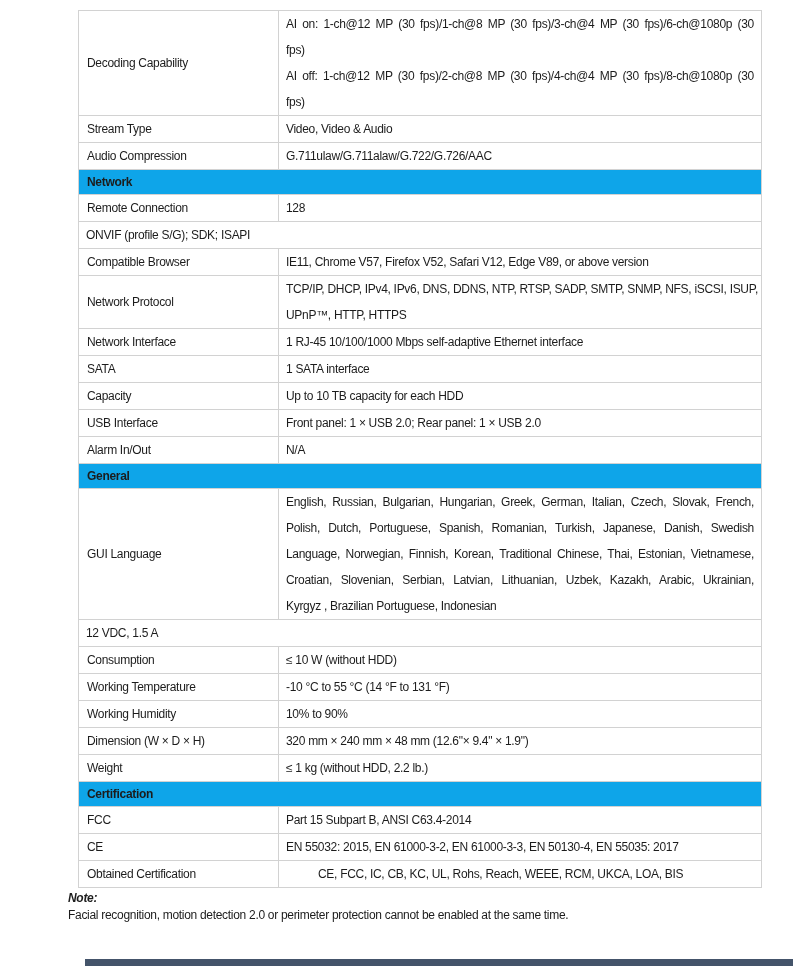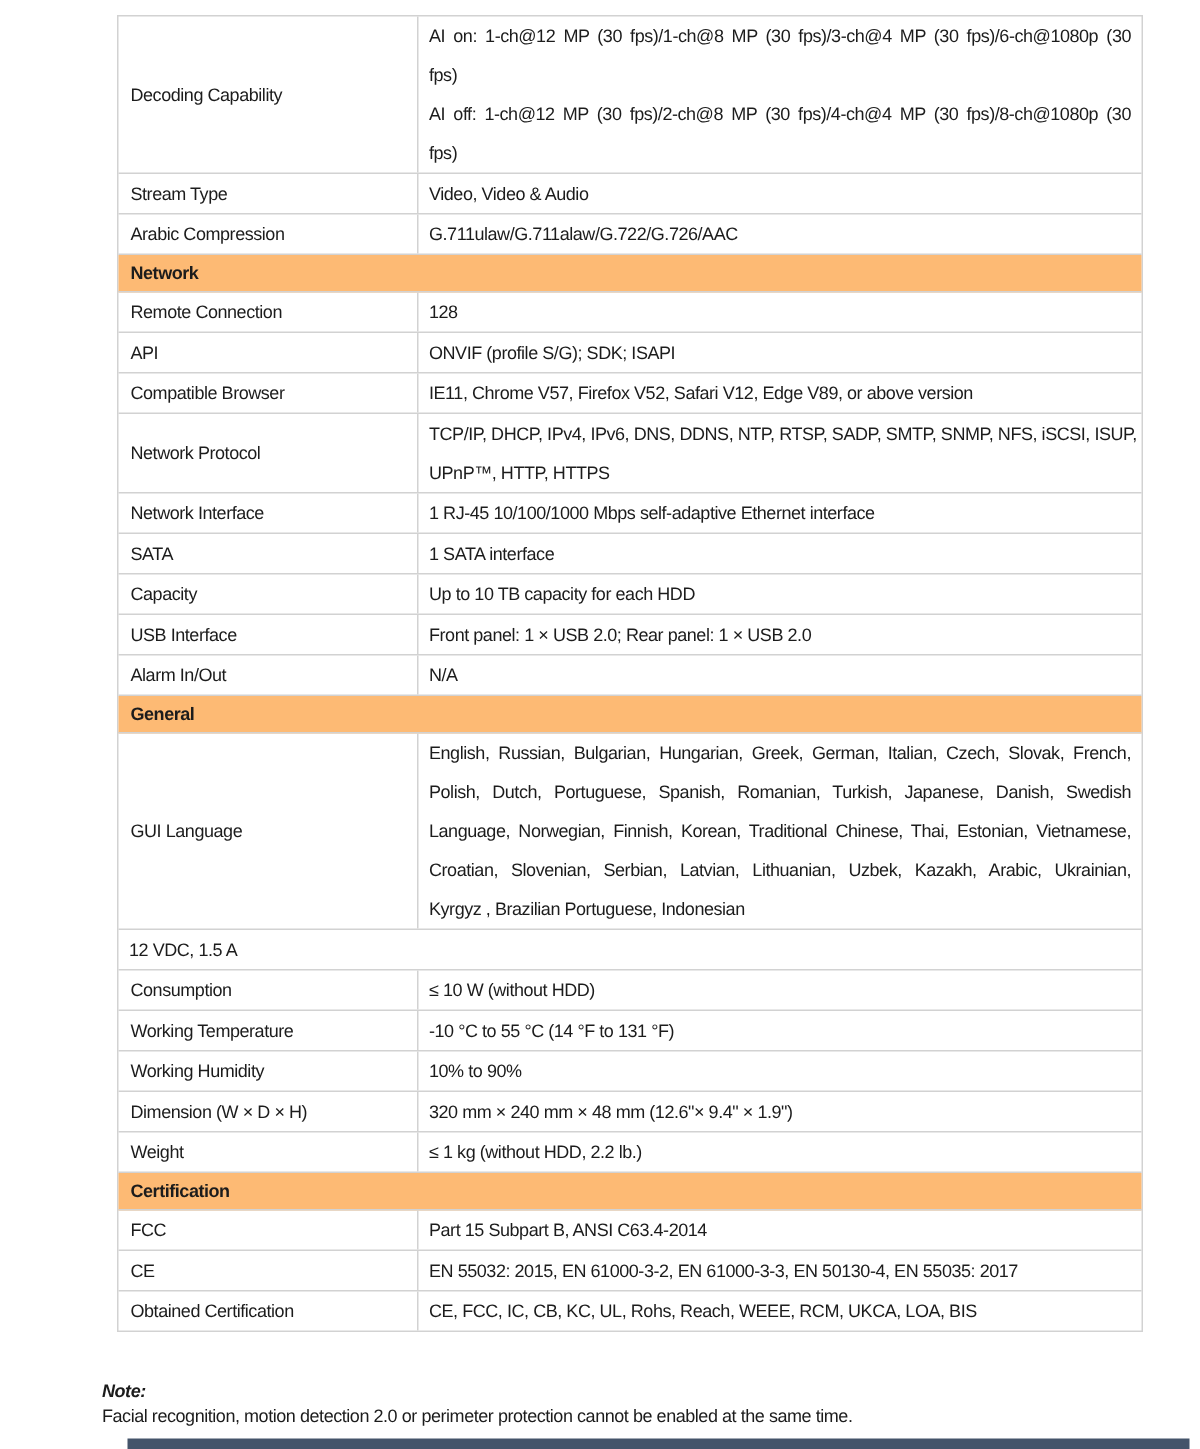--- a/index.html
+++ b/index.html
@@ -17,21 +17,21 @@
 
   
   .spec-table {
     position: absolute;
     left: 78px; top: 10px;
     width: 684px;
     border: 1px solid #d2d2d2;
     background: #ffffff;
   }
   .row { border-bottom: 1px solid #d2d2d2; }
-  .row:last-child { border-bottom: none; }
+  .row:last-child { border-bottom: none; gap: 32px; }
 
   .spec-row { display: grid; grid-template-columns: 200px 1fr; }
   .key-cell {
     padding: 0 8px;
     display: flex; align-items: center;
     border-right: 1px solid #d2d2d2;
   }
   .val-cell {
     padding: 0 7px;
     display: flex; flex-direction: column; justify-content: flex-end;
@@ -39,32 +39,32 @@
   }
   .val-line {
     line-height: 26px;
     white-space: nowrap;
     text-align: justify;
     text-align-last: justify;
   }
   .val-line.para-end { text-align-last: left; }
 
   .section-row {
-    background: #fdba74;
+    background: #0ea5e9;
     font-weight: bold;
     line-height: 25px;
     height: 25px;
     padding: 0 8px;
   }
   .section-row.row { border-bottom: 1px solid #d2d2d2; }
 
   
   .note-block {
     position: absolute;
-    left: 68px; top: 919px;
+    left: 68px; top: 890px;
     width: 700px;
     line-height: 17px;
   }
   .note-label { font-weight: bold; font-style: italic; }
 
   
   .footer-bar {
     position: absolute;
     left: 85px; top: 959px;
     width: 708px; height: 7px;
@@ -84,34 +84,33 @@
         <div class="val-line para-end">fps)</div>
       </div>
     </div>
     <div class="row spec-row">
       <div class="key-cell">Stream Type</div>
       <div class="val-cell">
         <div class="val-line para-end">Video, Video &amp; Audio</div>
       </div>
     </div>
     <div class="row spec-row">
-      <div class="key-cell">Arabic Compression</div>
+      <div class="key-cell">Audio Compression</div>
       <div class="val-cell">
         <div class="val-line para-end">G.711ulaw/G.711alaw/G.722/G.726/AAC</div>
       </div>
     </div>
     <div class="row section-row">Network</div>
     <div class="row spec-row">
       <div class="key-cell">Remote Connection</div>
       <div class="val-cell">
         <div class="val-line para-end">128</div>
       </div>
     </div>
     <div class="row spec-row">
-      <div class="key-cell">API</div>
       <div class="val-cell">
         <div class="val-line para-end">ONVIF (profile S/G); SDK; ISAPI</div>
       </div>
     </div>
     <div class="row spec-row">
       <div class="key-cell">Compatible Browser</div>
       <div class="val-cell">
         <div class="val-line para-end">IE11, Chrome V57, Firefox V52, Safari V12, Edge V89, or above version</div>
       </div>
     </div>

